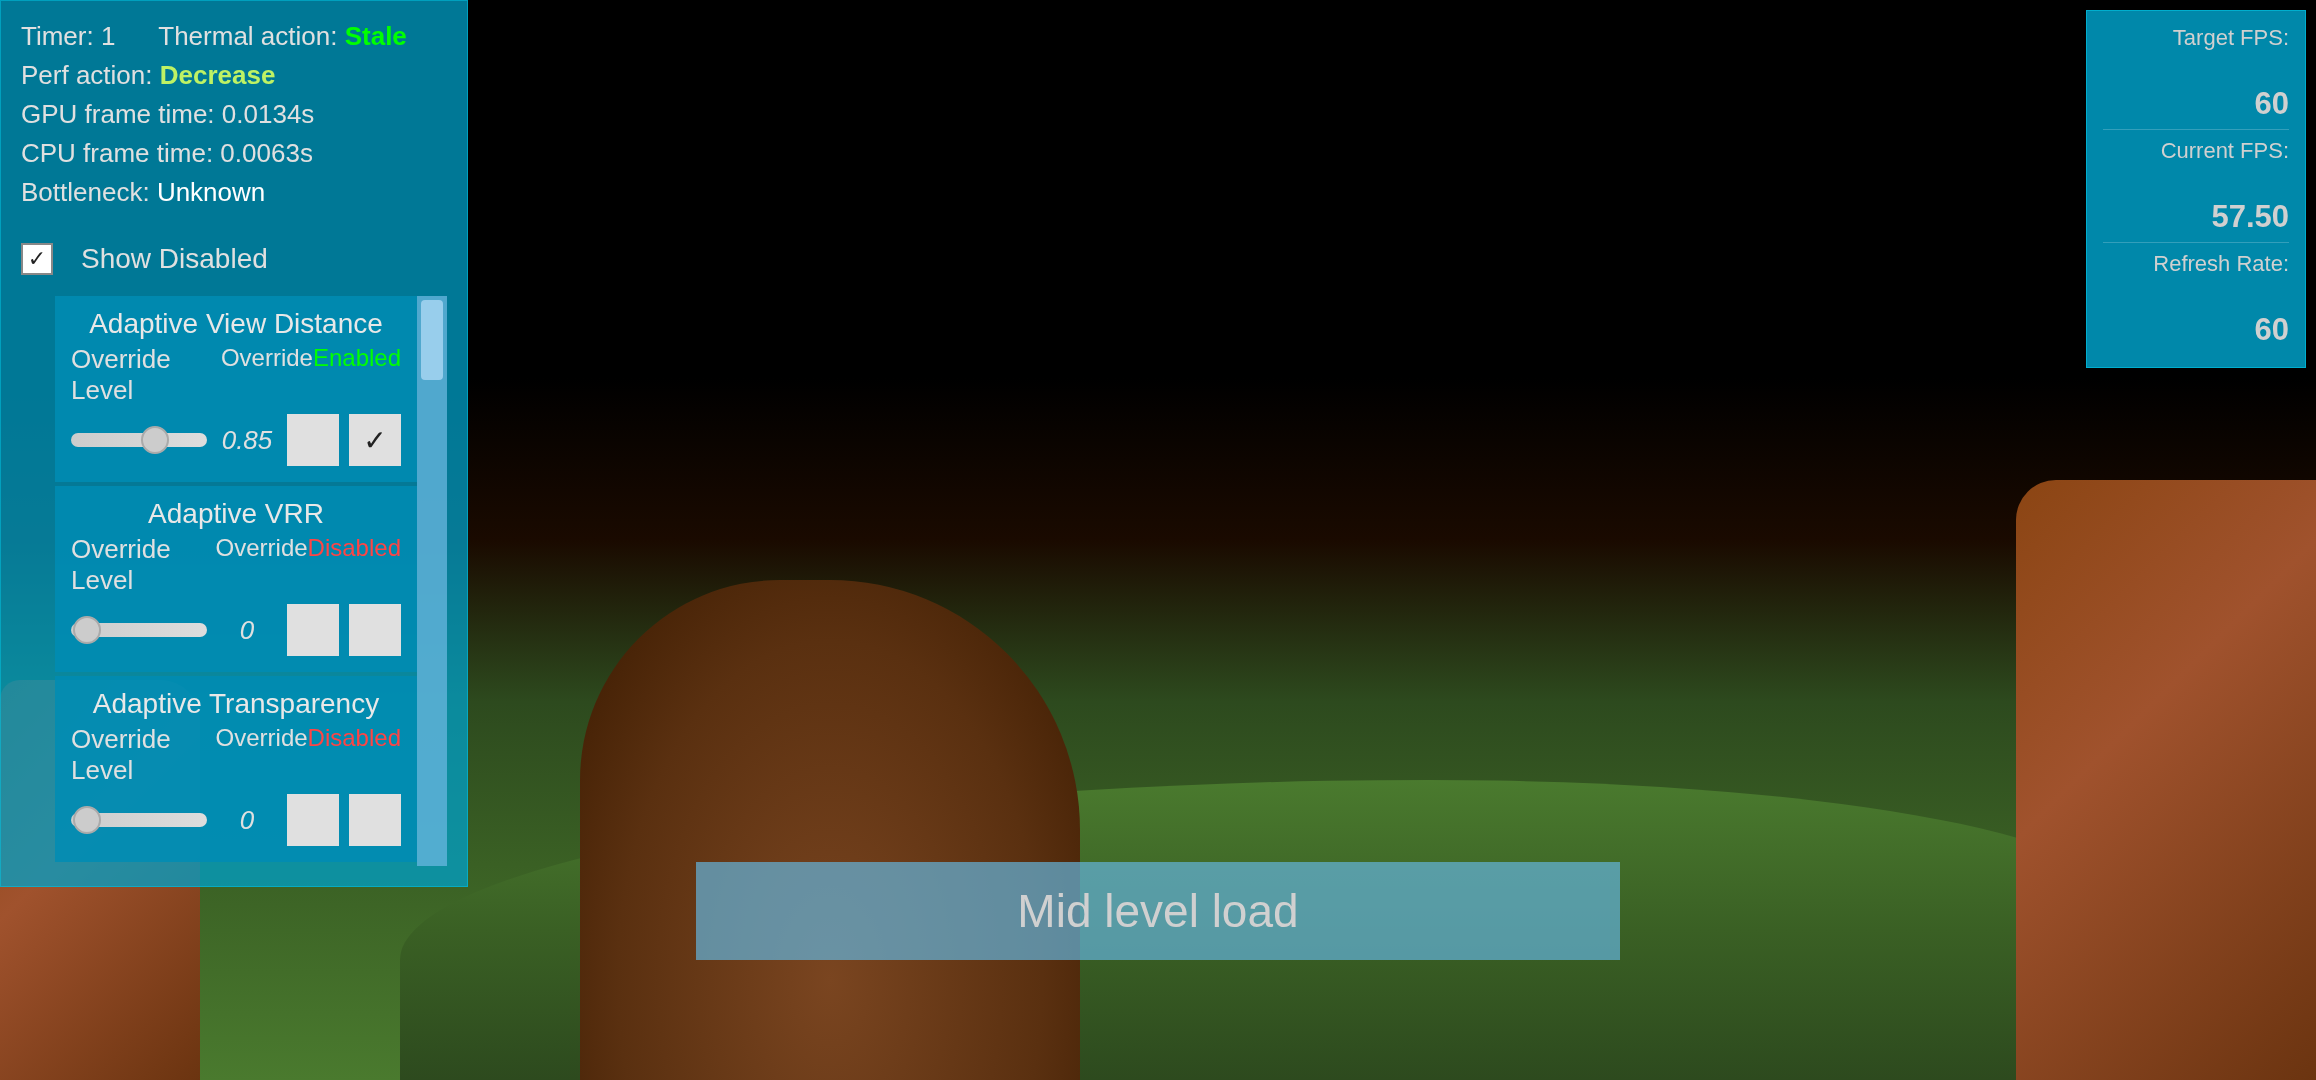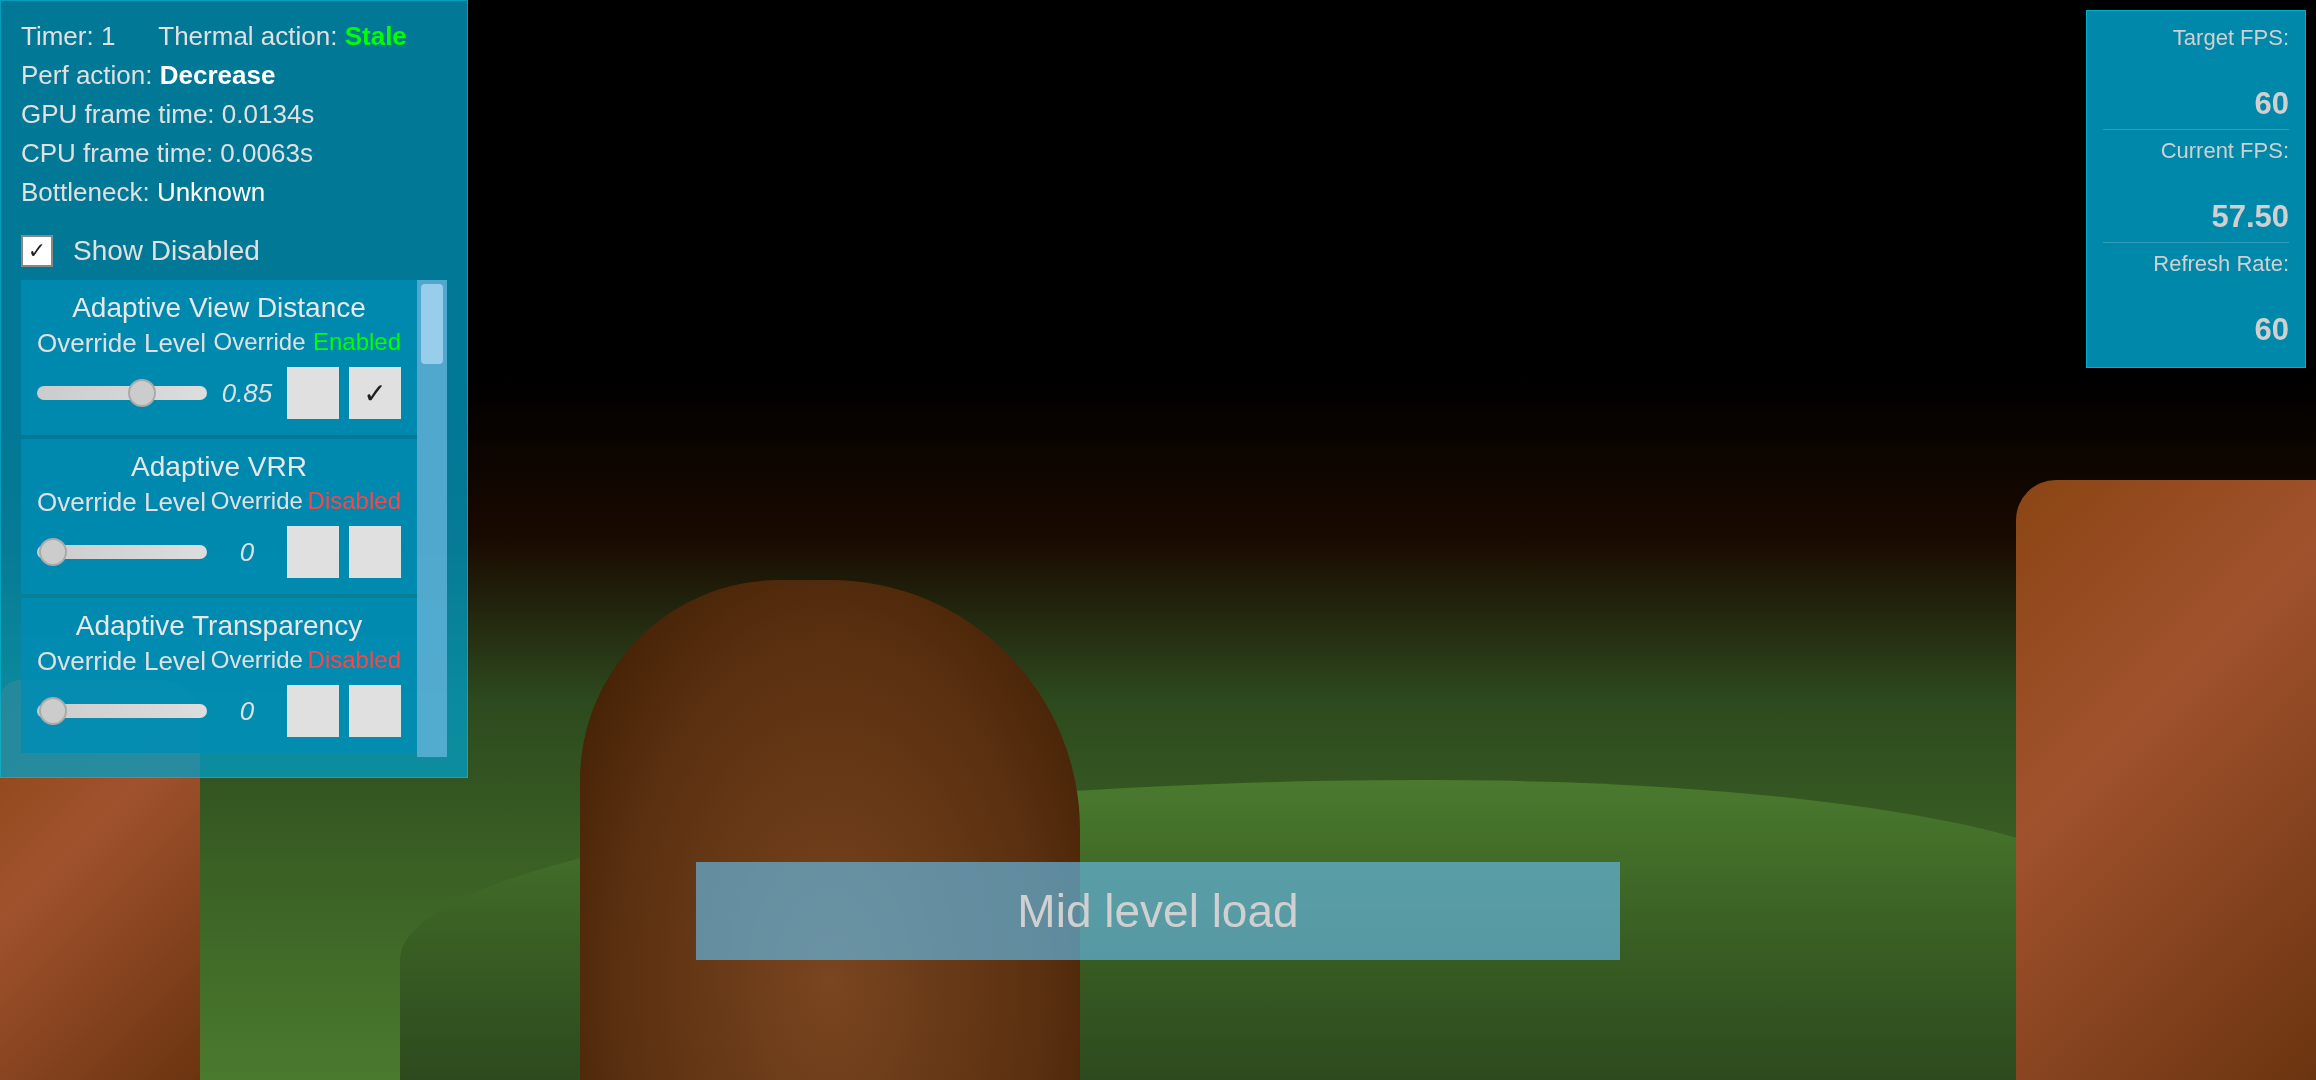--- a/index.html
+++ b/index.html
@@ -72,21 +72,21 @@
       border: 1px solid rgba(0, 200, 230, 0.5);
     }
 
     .debug-info {
       color: #e0e0e0;
       font-size: 26px;
       line-height: 1.5;
       margin-bottom: 10px;
     }
     .debug-info .value-green { color: #00ff00; font-weight: bold; }
-    .debug-info .value-red { color: #ffffff; font-weight: bold; }
+    .debug-info .value-red { color: #bef264; font-weight: bold; }
     .debug-info .value-bold { color: #ffffff; font-weight: normal; }
 
     .show-disabled-row {
       display: flex;
       align-items: center;
       gap: 12px;
       margin-top: 6px;
     }
 
     .show-disabled-checkbox {
@@ -107,20 +107,21 @@
     }
 
     
     .slider-sections {
       display: flex;
       width: 100%;
     }
 
     .slider-main {
       flex: 1;
+      margin-left: 34px;
     }
 
     .scrollbar-track {
       width: 30px;
       background: rgba(100, 180, 220, 0.8);
       display: flex;
       flex-direction: column;
       align-items: center;
       padding-top: 4px;
     }
@@ -299,21 +300,21 @@
     <div>
       <span>Bottleneck:</span>
       <span class="value-bold">Unknown</span>
     </div>
   </div>
 
   <div class="show-disabled-row">
     <div class="show-disabled-checkbox">
       <span class="checkmark">✓</span>
     </div>
-    <span class="debug-info" style="margin:8px;font-size:28px;">Show Disabled</span>
+    <span class="debug-info" style="margin:16px;font-size:28px;">Show Disabled</span>
   </div>
 
   <div class="slider-sections">
     <div class="slider-main">
 
       <div class="section-block">
         <div class="section-title">Adaptive View Distance</div>
         <div class="override-row">
           <span class="override-label">Override Level</span>
           <span style="font-size:24px;color:#e0e0e0;">Override</span>

